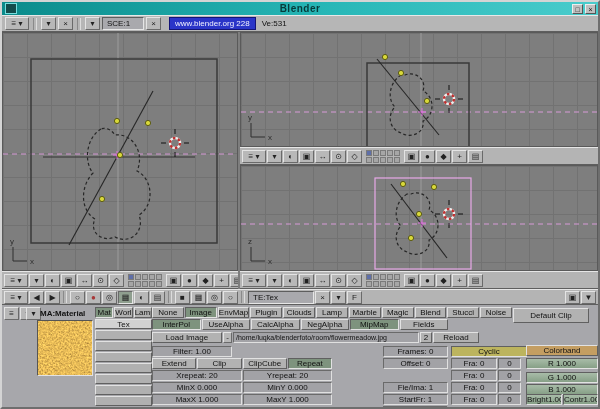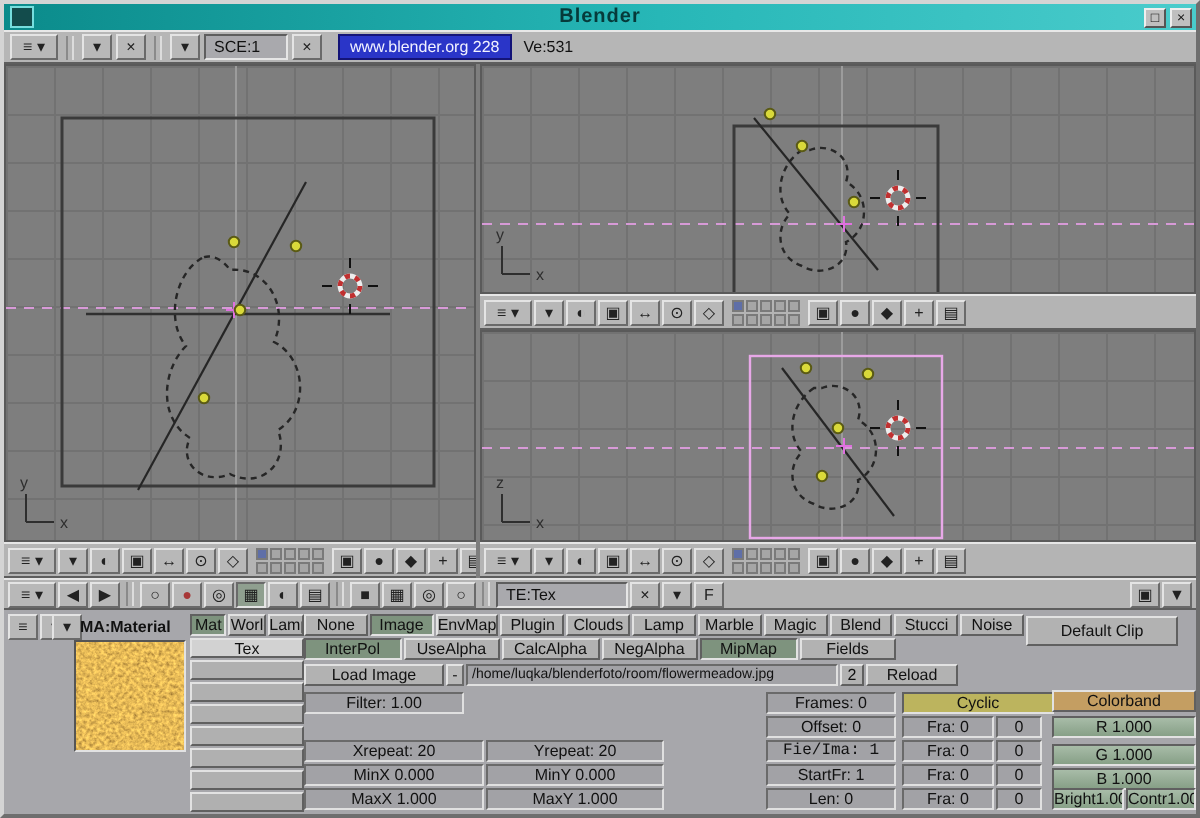--- a/index.html
+++ b/index.html
@@ -379,33 +379,39 @@
       </div>
 
     <div class="pbtn abs" style="left:150px;top:27px;width:70px;">Load Image</div>
     <div class="ibtn abs" style="left:221px;top:27px;min-width:9px;height:11px;line-height:10px;">-</div>
     <div class="num abs" style="left:231px;top:27px;width:186px;text-align:left;padding-left:2px;font-size:7px;line-height:9px;">/home/luqka/blenderfoto/room/flowermeadow.jpg</div>
     <div class="pbtn abs" style="left:418px;top:27px;width:12px;">2</div>
     <div class="pbtn abs" style="left:431px;top:27px;width:46px;">Reload</div>
 
     <div class="num abs" style="left:150px;top:41px;width:80px;">Filter: 1.00</div>
 
+    <div class="row" style="left:150px;top:53px;width:180px;">
+        <span class="pbtn f1">Extend</span>
+        <span class="pbtn f1">Clip</span>
+        <span class="pbtn f1">ClipCube</span>
+        <span class="pbtn f1 on">Repeat</span>
+      </div>
 
     <div class="num abs" style="left:150px;top:65px;width:90px;">Xrepeat: 20</div>
     <div class="num abs" style="left:241px;top:65px;width:89px;">Yrepeat: 20</div>
 
     <div class="num abs" style="left:150px;top:77px;width:90px;">MinX 0.000</div>
     <div class="num abs" style="left:241px;top:77px;width:89px;">MinY 0.000</div>
     <div class="num abs" style="left:150px;top:89px;width:90px;">MaxX 1.000</div>
     <div class="num abs" style="left:241px;top:89px;width:89px;">MaxY 1.000</div>
 
     <div class="abs" style="left:381px;top:41px;width:65px;">
         <div class="num" style="margin-bottom: 1px;">Frames: 0</div>
-        <div class="num" style="margin-bottom: 1px;">Offset: 0</div>
-        <div class="num" style="margin-bottom: 1px; font-family: Liberation Mono, monospace;">Fie/Ima: 1</div>
+        <div class="num" style="margin-bottom: 13px;">Offset: 0</div>
+        <div class="num" style="margin-bottom: 1px;">Fie/Ima: 1</div>
         <div class="num" style="margin-bottom: 1px;">StartFr: 1</div>
         <div class="num" style="margin-bottom: 1px;">Len: 0</div>
       </div>
     <div class="pbtn yellow abs" style="left:449px;top:41px;width:76px;">Cyclic</div>
     <div class="abs" style="left:449px;top:53px;width:70px;">
         <div style="display: flex; gap: 1px; margin-bottom: 1px;">
           <span class="num" style="width: 46px;">Fra: 0</span>
           <span class="num" style="width: 23px;">0</span>
         </div>
         <div style="display: flex; gap: 1px; margin-bottom: 1px;">

